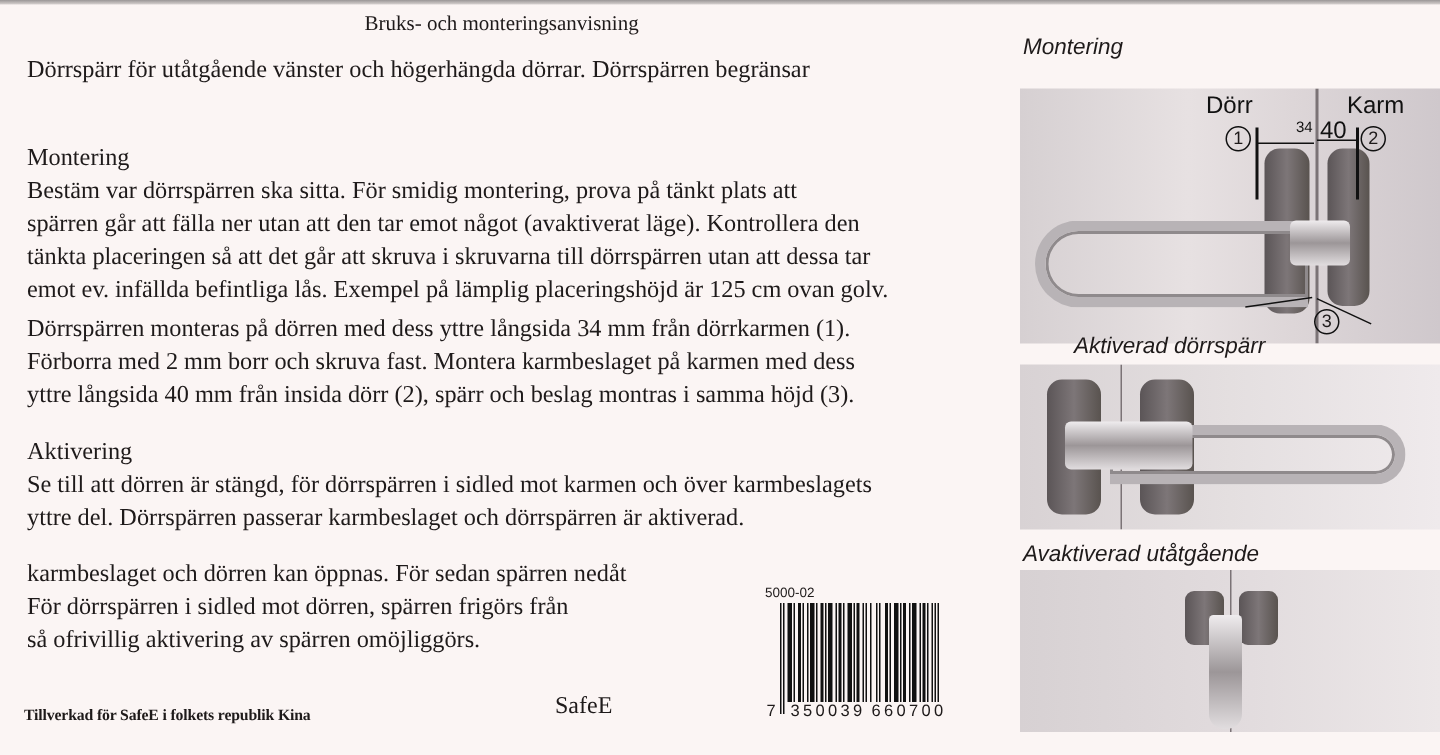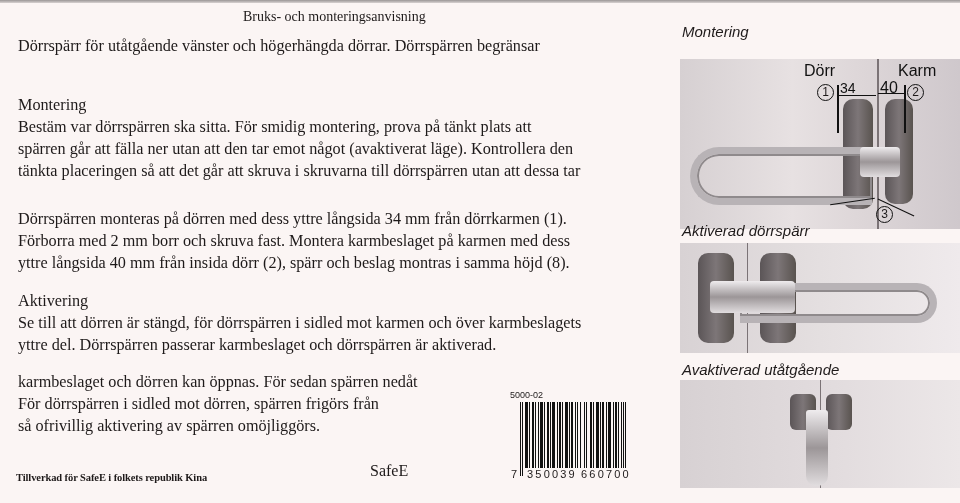--- a/index.html
+++ b/index.html
@@ -53,26 +53,27 @@
 
 <div class="text-block" id="intro">
   <p>Dörrspärr för utåtgående vänster och högerhängda dörrar. Dörrspärren begränsar</p>
 </div>
 
 <div class="text-block" id="mont">
   <p class="heading">Montering</p>
   <p>Bestäm var dörrspärren ska sitta. För smidig montering, prova på tänkt plats att</p>
   <p>spärren går att fälla ner utan att den tar emot något (avaktiverat läge). Kontrollera den</p>
   <p>tänkta placeringen så att det går att skruva i skruvarna till dörrspärren utan att dessa tar</p>
+  <p>emot ev. infällda befintliga lås. Exempel på lämplig placeringshöjd är 125 cm ovan golv.</p>
 </div>
 
 <div class="text-block" id="mont2">
   <p>Dörrspärren monteras på dörren med dess yttre långsida 34 mm från dörrkarmen (1).</p>
   <p>Förborra med 2 mm borr och skruva fast. Montera karmbeslaget på karmen med dess</p>
-  <p>yttre långsida 40 mm från insida dörr (2), spärr och beslag montras i samma höjd (8).</p>
+  <p>yttre långsida 40 mm från insida dörr (2), spärr och beslag montras i samma höjd (3).</p>
 </div>
 
 <div class="text-block" id="akt">
   <p class="heading">Aktivering</p>
   <p>Se till att dörren är stängd, för dörrspärren i sidled mot karmen och över karmbeslagets</p>
   <p>yttre del. Dörrspärren passerar karmbeslaget och dörrspärren är aktiverad.</p>
 </div>
 
 <div class="text-block" id="avakt">
   <p>karmbeslaget och dörren kan öppnas. För sedan spärren nedåt</p>
@@ -137,27 +138,27 @@
   <div class="hinge" style="left:180px; top:88px; width:40px; height:30px;"></div>
   <div class="dim-text" style="left:124px; top:3px; font-size:16px;">Dörr</div>
   <div class="dim-text" style="left:218px; top:3px; font-size:16px;">Karm</div>
   <div class="circle-num" style="left:137px; top:25px;">1</div>
   <div class="circle-num" style="left:227px; top:25px;">2</div>
   <div class="circle-num" style="left:196px; top:147px;">3</div>
   <div class="vline" style="left:157px; top:26px; height:48px;"></div>
   <div class="vline" style="left:224px; top:26px; height:48px;"></div>
   <div class="hline" style="left:158px; top:36px; width:38px;"></div>
   <div class="hline" style="left:198px; top:34px; width:26px;"></div>
-  <div class="dim-text" style="left:160px; top:21px; font-size:14px;">34</div>
+  <div class="dim-text" style="left:184px; top:21px; font-size:10px;">34</div>
   <div class="dim-text" style="left:200px; top:20px; font-size:16px;">40</div>
   <div class="hline" style="left:150px; top:142px; width:45px; transform:rotate(-8deg);"></div>
   <div class="hline" style="left:196px; top:148px; width:40px; transform:rotate(25deg);"></div>
 </div>
 
-<div class="fig-label" style="left:682px; top:222px;">Aktiverad dörrspärr</div>
+<div class="fig-label" style="left:716px; top:222px;">Aktiverad dörrspärr</div>
 <div class="photo" id="photo2">
   <div class="seam" style="left:67px; top:0; height:110px; width:1px;"></div>
   <div class="plate" style="left:18px; top:10px; width:36px; height:90px;"></div>
   <div class="plate" style="left:80px; top:10px; width:36px; height:90px;"></div>
   <div class="arm" style="left:60px; top:40px; width:190px; height:26px; border-radius:0 30px 30px 0; border-left:none; border-right:7px solid #b8b3b6;"></div>
   <div class="hinge" style="left:30px; top:38px; width:85px; height:32px;"></div>
 </div>
 
 <div class="fig-label" style="left:682px; top:361px;">Avaktiverad utåtgående</div>
 <div class="photo" id="photo3">

